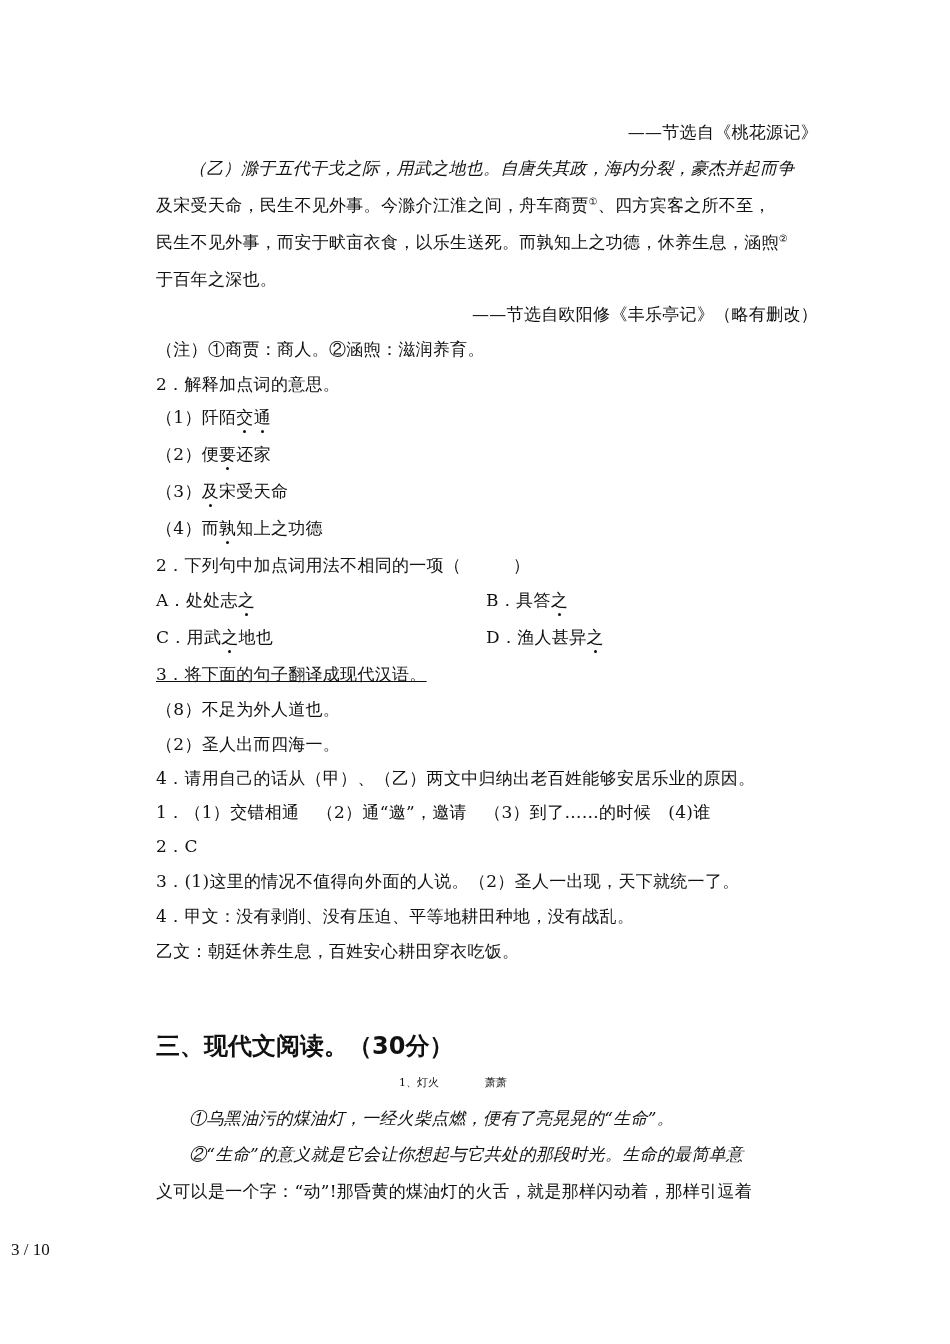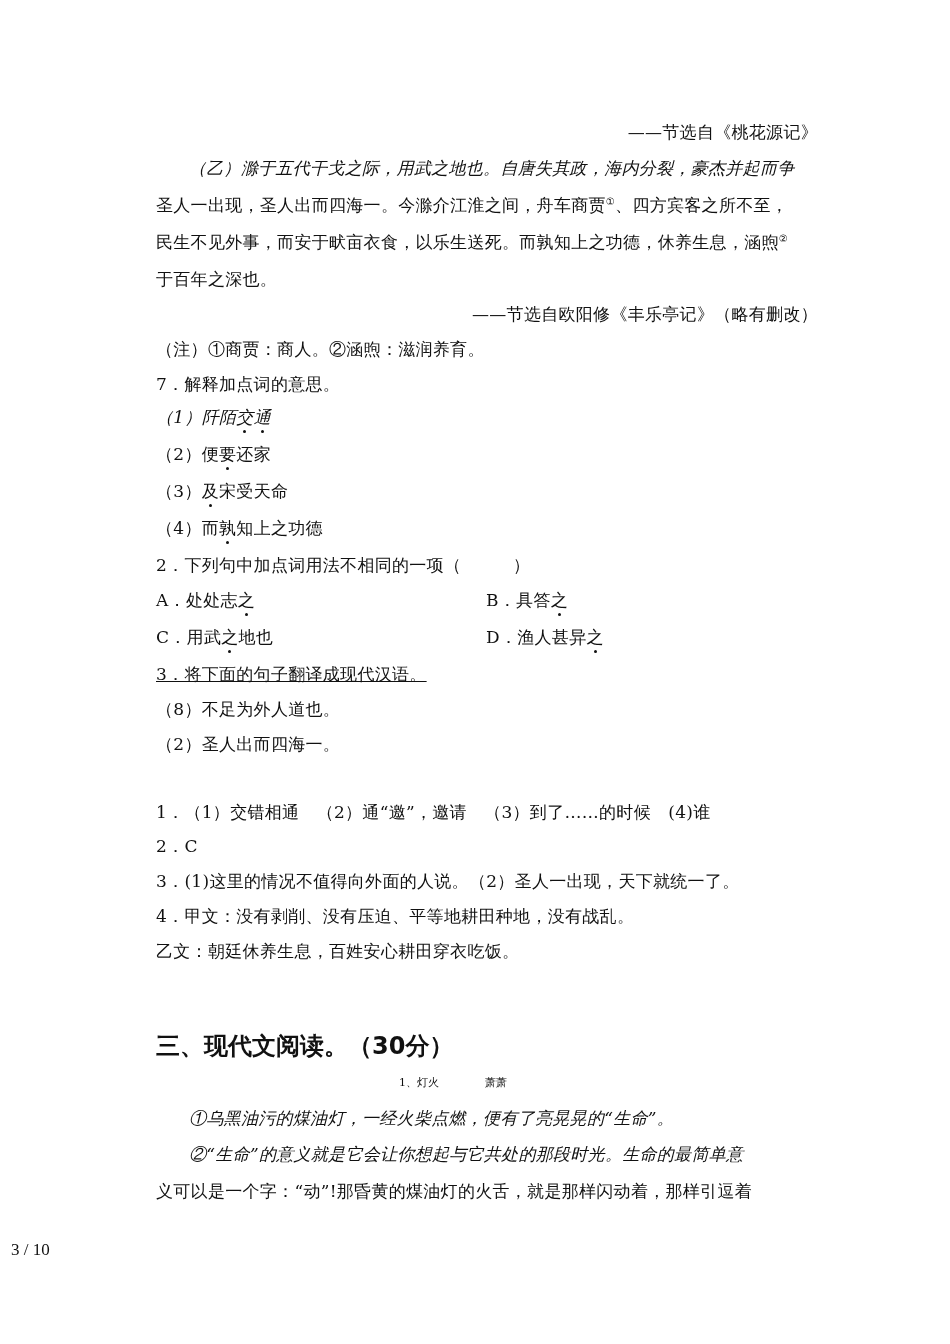--- a/index.html
+++ b/index.html
@@ -22,42 +22,43 @@
             font-family: "Liberation Serif", serif; }
 </style>
 </head>
 <body>
 
 <div class="page">
 
   <div class="line right" style="top:121px;">——节选自《桃花源记》</div>
 
   <div class="line indent" style="top:157px;">（乙）滁于五代干戈之际，用武之地也。自唐失其政，海内分裂，豪杰并起而争</div>
-  <div class="line" style="top:194px;"><span>圣人一出现，圣人出而四海一。今滁介江淮之间，舟车商贾</span><sup>①</sup><span>、四方宾客之所不至，</span></div>
+  <div class="line" style="top:194px;"><span>及宋受天命，民生不见外事。今滁介江淮之间，舟车商贾</span><sup>①</sup><span>、四方宾客之所不至，</span></div>
   <div class="line" style="top:231px;"><span>民生不见外事，而安于畎亩衣食，以乐生送死。而孰知上之功德，休养生息，涵煦</span><sup>②</sup></div>
   <div class="line" style="top:268px;">于百年之深也。</div>
   <div class="line right" style="top:303px;">——节选自欧阳修《丰乐亭记》（略有删改）</div>
 
   <div class="line" style="top:338px;">（注）①商贾：商人。②涵煦：滋润养育。</div>
 
-  <div class="line" style="top:373px;">7．解释加点词的意思。</div>
-  <div class="line" style="top:406px;font-style:italic;"><span>（1）阡陌</span><span class="dot">交</span><span class="dot">通</span></div>
+  <div class="line" style="top:373px;">2．解释加点词的意思。</div>
+  <div class="line" style="top:406px;"><span>（1）阡陌</span><span class="dot">交</span><span class="dot">通</span></div>
   <div class="line" style="top:443px;"><span>（2）便</span><span class="dot">要</span><span>还家</span></div>
   <div class="line" style="top:480px;"><span>（3）</span><span class="dot">及</span><span>宋受天命</span></div>
   <div class="line" style="top:517px;"><span>（4）而</span><span class="dot">孰</span><span>知上之功德</span></div>
 
   <div class="line" style="top:554px;">2．下列句中加点词用法不相同的一项（　　　）</div>
   <div class="line" style="top:589px;"><span>A．处处志</span><span class="dot">之</span></div>
   <div class="line colB" style="top:589px;"><span>B．具答</span><span class="dot">之</span></div>
   <div class="line" style="top:626px;"><span>C．用武</span><span class="dot">之</span><span>地也</span></div>
   <div class="line colB" style="top:626px;"><span>D．渔人甚异</span><span class="dot">之</span></div>
 
   <div class="line" style="top:663px;text-decoration:underline;">3．将下面的句子翻译成现代汉语。</div>
   <div class="line" style="top:698px;">（8）不足为外人道也。</div>
   <div class="line" style="top:733px;">（2）圣人出而四海一。</div>
+  <div class="line" style="top:767px;">4．请用自己的话从（甲）、（乙）两文中归纳出老百姓能够安居乐业的原因。</div>
 
   <div class="line" style="top:801px;">1．（1）交错相通　（2）通“邀”，邀请　（3）到了……的时候　(4)谁</div>
   <div class="line" style="top:835px;">2．C</div>
   <div class="line" style="top:870px;">3．(1)这里的情况不值得向外面的人说。（2）圣人一出现，天下就统一了。</div>
   <div class="line" style="top:905px;">4．甲文：没有剥削、没有压迫、平等地耕田种地，没有战乱。</div>
   <div class="line" style="top:940px;">乙文：朝廷休养生息，百姓安心耕田穿衣吃饭。</div>
 
   <div class="heading">三、现代文阅读。（30分）</div>
   <div class="center-title"><span>1、灯火</span><span class="author">萧萧</span></div>
 

